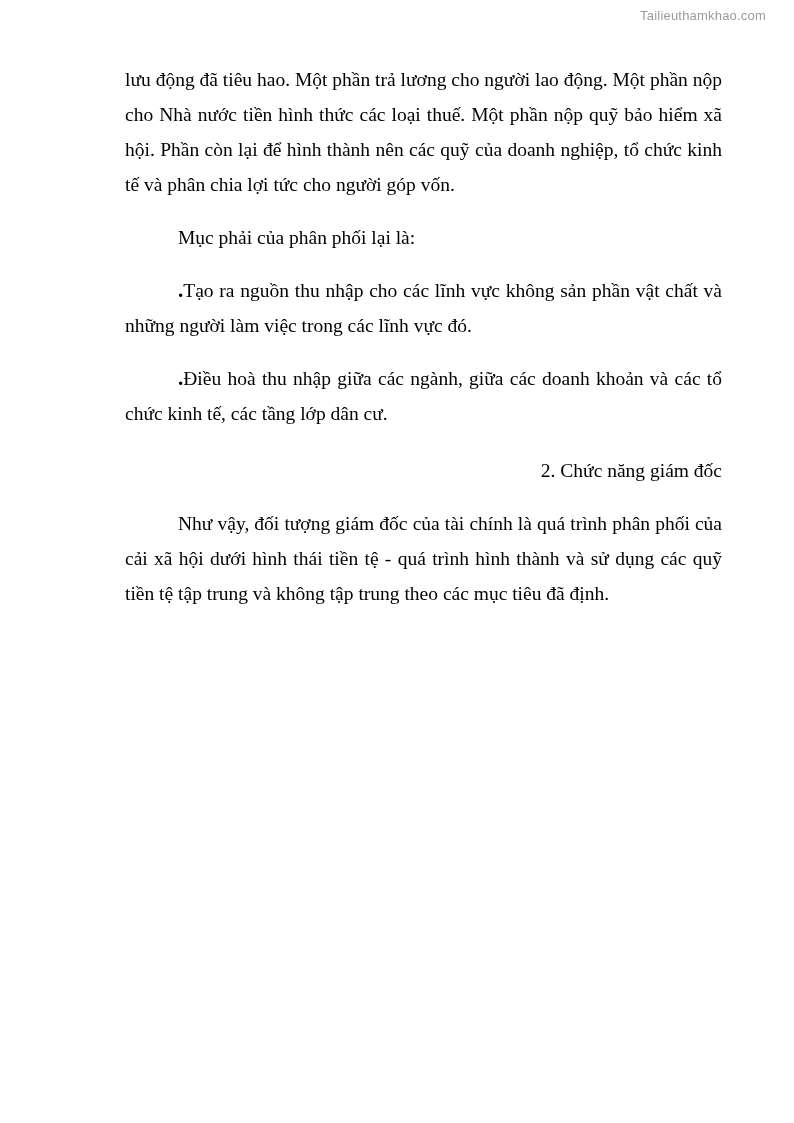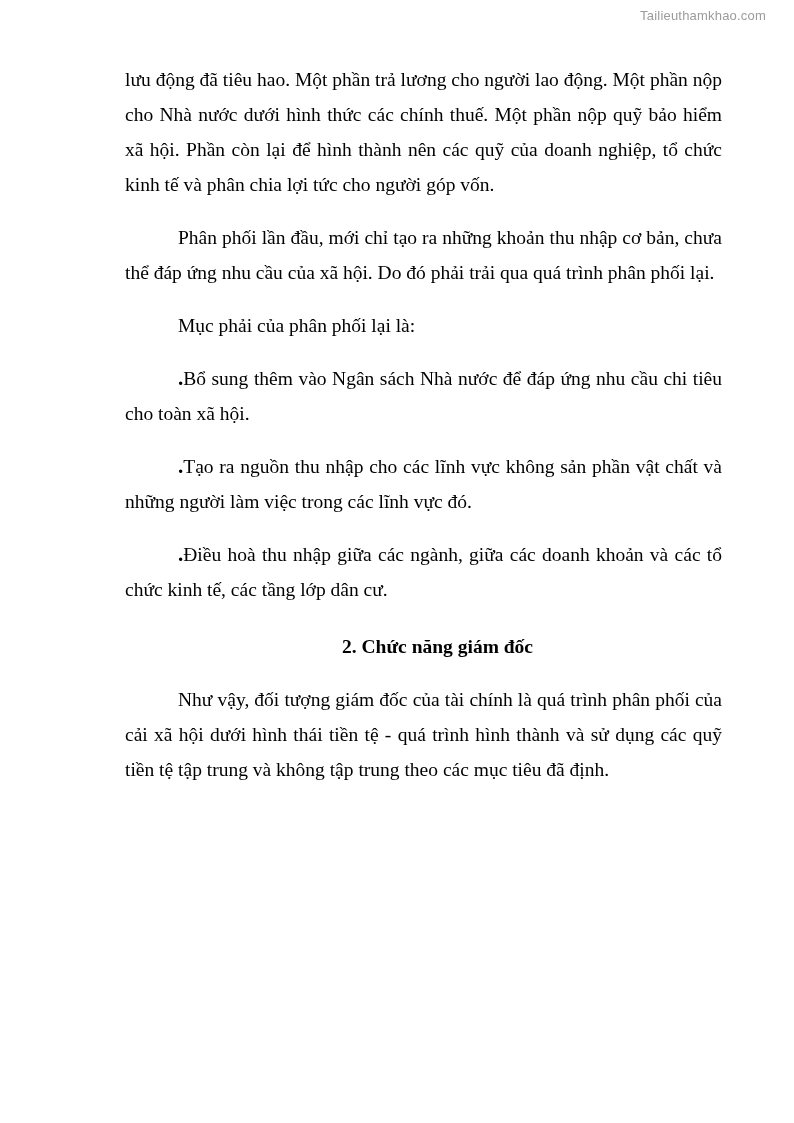--- a/index.html
+++ b/index.html
@@ -53,50 +53,48 @@
   }
   .bullet-dot {
     font-weight: bold;
     font-size: 21px;
   }
   h2.heading {
     margin: 22px 0 0 0;
     padding-left: 28px;
     font-size: 19.5px;
     line-height: 35px;
-    font-weight: bold;
-    text-align: center;
+    font-weight: normal;
+    text-align: right;
   }
   .page-number {
     position: absolute;
     left: 0;
     right: 0;
     top: 1083px;
     text-align: center;
     font-size: 17px;
     line-height: 20px;
   }
 </style>
 </head>
 <body>
 
 <div class="page">
 
   <div class="watermark">Tailieuthamkhao.com</div>
 
   <div class="content">
 
-    <p class="para">lưu động đã tiêu hao. Một phần trả lương cho người lao động. Một phần nộp cho Nhà nước dưới hình thức các chính thuế. Một phần nộp quỹ bảo hiểm xã hội. Phần còn lại để hình thành nên các quỹ của doanh nghiệp, tổ chức kinh tế và phân chia lợi tức cho người góp vốn.</p>
+    <p class="para">lưu động đã tiêu hao. Một phần trả lương cho người lao động. Một phần nộp cho Nhà nước tiền hình thức các loại thuế. Một phần nộp quỹ bảo hiểm xã hội. Phần còn lại để hình thành nên các quỹ của doanh nghiệp, tổ chức kinh tế và phân chia lợi tức cho người góp vốn.</p>
 
-    <p class="para indent gap">Phân phối lần đầu, mới chỉ tạo ra những khoản thu nhập cơ bản, chưa thể đáp ứng nhu cầu của xã hội. Do đó phải trải qua quá trình phân phối lại.</p>
 
 
     <p class="para indent gap nojust">Mục phải của phân phối lại là:</p>
 
-    <p class="para indent gap"><span class="bullet-dot">.</span><span>Bổ sung thêm vào Ngân sách Nhà nước để đáp ứng nhu cầu chi tiêu cho toàn xã hội.</span></p>
 
     <p class="para indent gap"><span class="bullet-dot">.</span><span>Tạo ra nguồn thu nhập cho các lĩnh vực không sản phần vật chất và những người làm việc trong các lĩnh vực đó.</span></p>
 
     <p class="para indent gap"><span class="bullet-dot">.</span><span>Điều hoà thu nhập giữa các ngành, giữa các doanh khoản và các tổ chức kinh tế, các tầng lớp dân cư.</span></p>
 
 
 
     <h2 class="heading">2. Chức năng giám đốc</h2>
 
 

